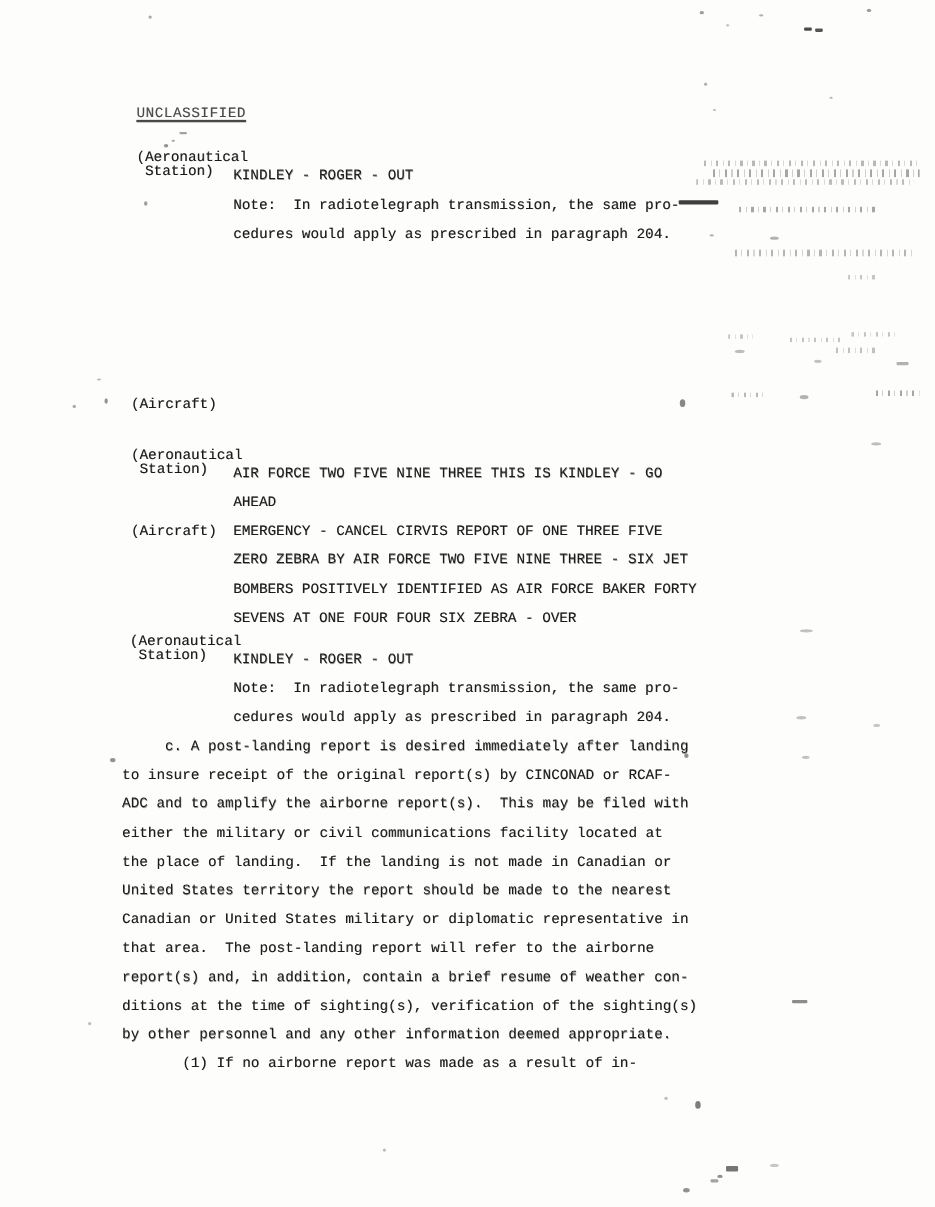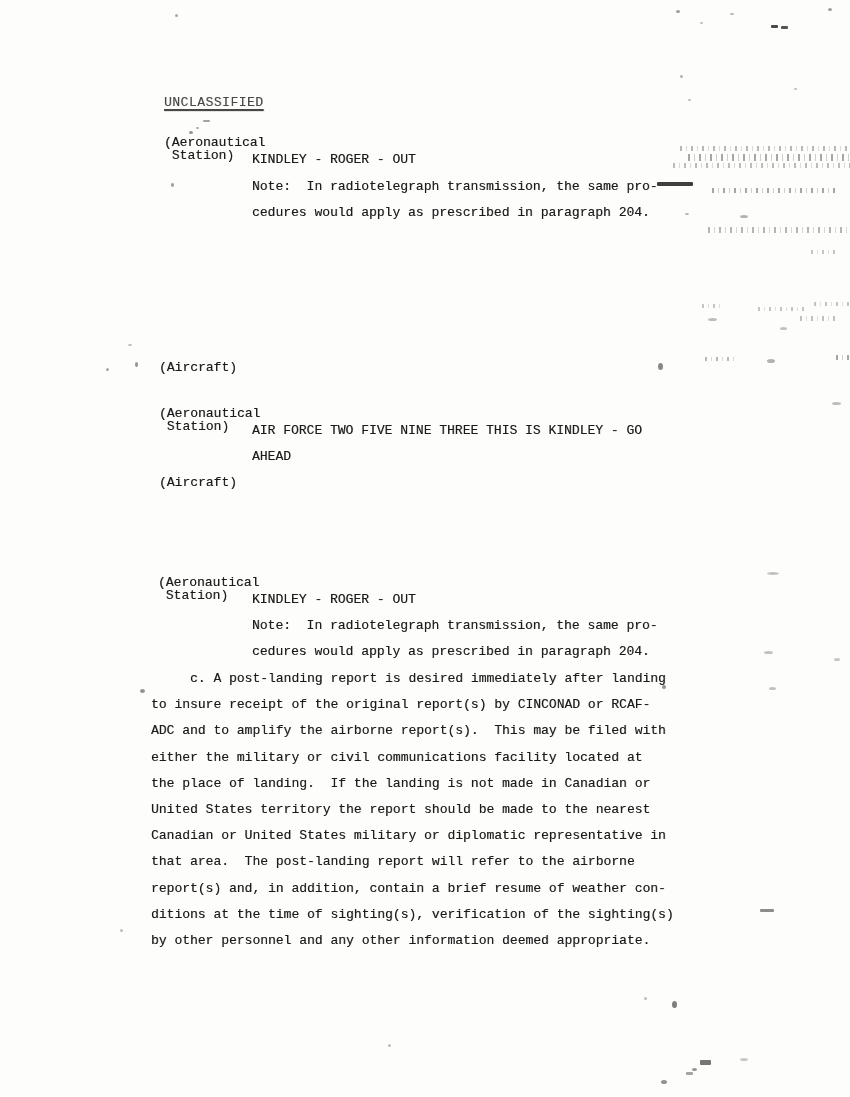--- a/index.html
+++ b/index.html
@@ -1,21 +1,21 @@
 <!DOCTYPE html>
 <html><head>
 <meta charset="utf-8">
 <style>
   html,body{margin:0;padding:0;}
   body{
     width:850px;height:1097px;position:relative;overflow:hidden;
     background:var(--paper,#fdfdfc);
     font-family:"Liberation Mono","DejaVu Sans Mono",monospace;
   }
-  .page{position:absolute;inset:0;margin-left:40px;}
+  .page{position:absolute;inset:0;}
   .tline{
     position:absolute;
     white-space:pre;
     font-size:13px;
     line-height:26.4px;
     color:var(--ink,#1b1b1b);
     text-shadow:0.4px 0.3px 0.3px rgba(25,25,25,0.45);
   }
   .speaker{line-height:13.4px;}
   .lh262{line-height:26.2px;}
@@ -49,40 +49,45 @@
 
 
   <div class="tline" style="left:119px;top:355px">(Aircraft)</div>
 
   <div class="tline speaker" style="left:119px;top:407px">(Aeronautical
  Station)</div>
   <div class="tline" style="left:212px;top:418px">AIR FORCE TWO FIVE NINE THREE THIS IS KINDLEY - GO
 AHEAD</div>
 
   <div class="tline" style="left:119px;top:470px">(Aircraft)</div>
+  <div class="tline" style="left:212px;top:470px">EMERGENCY - CANCEL CIRVIS REPORT OF ONE THREE FIVE
+ZERO ZEBRA BY AIR FORCE TWO FIVE NINE THREE - SIX JET
+BOMBERS POSITIVELY IDENTIFIED AS AIR FORCE BAKER FORTY
+SEVENS AT ONE FOUR FOUR SIX ZEBRA - OVER</div>
 
   <div class="tline speaker" style="left:118px;top:576px">(Aeronautical
  Station)</div>
   <div class="tline" style="left:212px;top:587px">KINDLEY - ROGER - OUT</div>
 
   <div class="tline" style="left:212px;top:613px">Note:  In radiotelegraph transmission, the same pro-
 cedures would apply as prescribed in paragraph 204.</div>
 
   <div class="tline lh262" style="left:111px;top:666px">     c. A post-landing report is desired immediately after landing
 to insure receipt of the original report(s) by CINCONAD or RCAF-
 ADC and to amplify the airborne report(s).  This may be filed with
 either the military or civil communications facility located at
 the place of landing.  If the landing is not made in Canadian or
 United States territory the report should be made to the nearest
 Canadian or United States military or diplomatic representative in
 that area.  The post-landing report will refer to the airborne
 report(s) and, in addition, contain a brief resume of weather con-
 ditions at the time of sighting(s), verification of the sighting(s)
 by other personnel and any other information deemed appropriate.</div>
 
+  <div class="tline" style="left:111px;top:954px">       (1) If no airborne report was made as a result of in-</div>
 
   <div class="artifact-layer">
       <div class="art speck" style="left: 135px; top: 14px; width: 3px; height: 3px; opacity: 0.4;"></div>
       <div class="art speck" style="left: 636px; top: 10px; width: 4px; height: 3px; opacity: 0.45;"></div>
       <div class="art speck" style="left: 690px; top: 13px; width: 4px; height: 2px; opacity: 0.35;"></div>
       <div class="art speck" style="left: 788px; top: 8px; width: 4px; height: 3px; opacity: 0.45;"></div>
       <div class="art dash" style="left: 731px; top: 25px; width: 7px; height: 3px; opacity: 0.8;"></div>
       <div class="art dash" style="left: 741px; top: 26px; width: 7px; height: 3px; opacity: 0.75;"></div>
       <div class="art speck" style="left: 660px; top: 22px; width: 3px; height: 2px; opacity: 0.3;"></div>
       <div class="art speck" style="left: 640px; top: 75px; width: 3px; height: 3px; opacity: 0.35;"></div>

